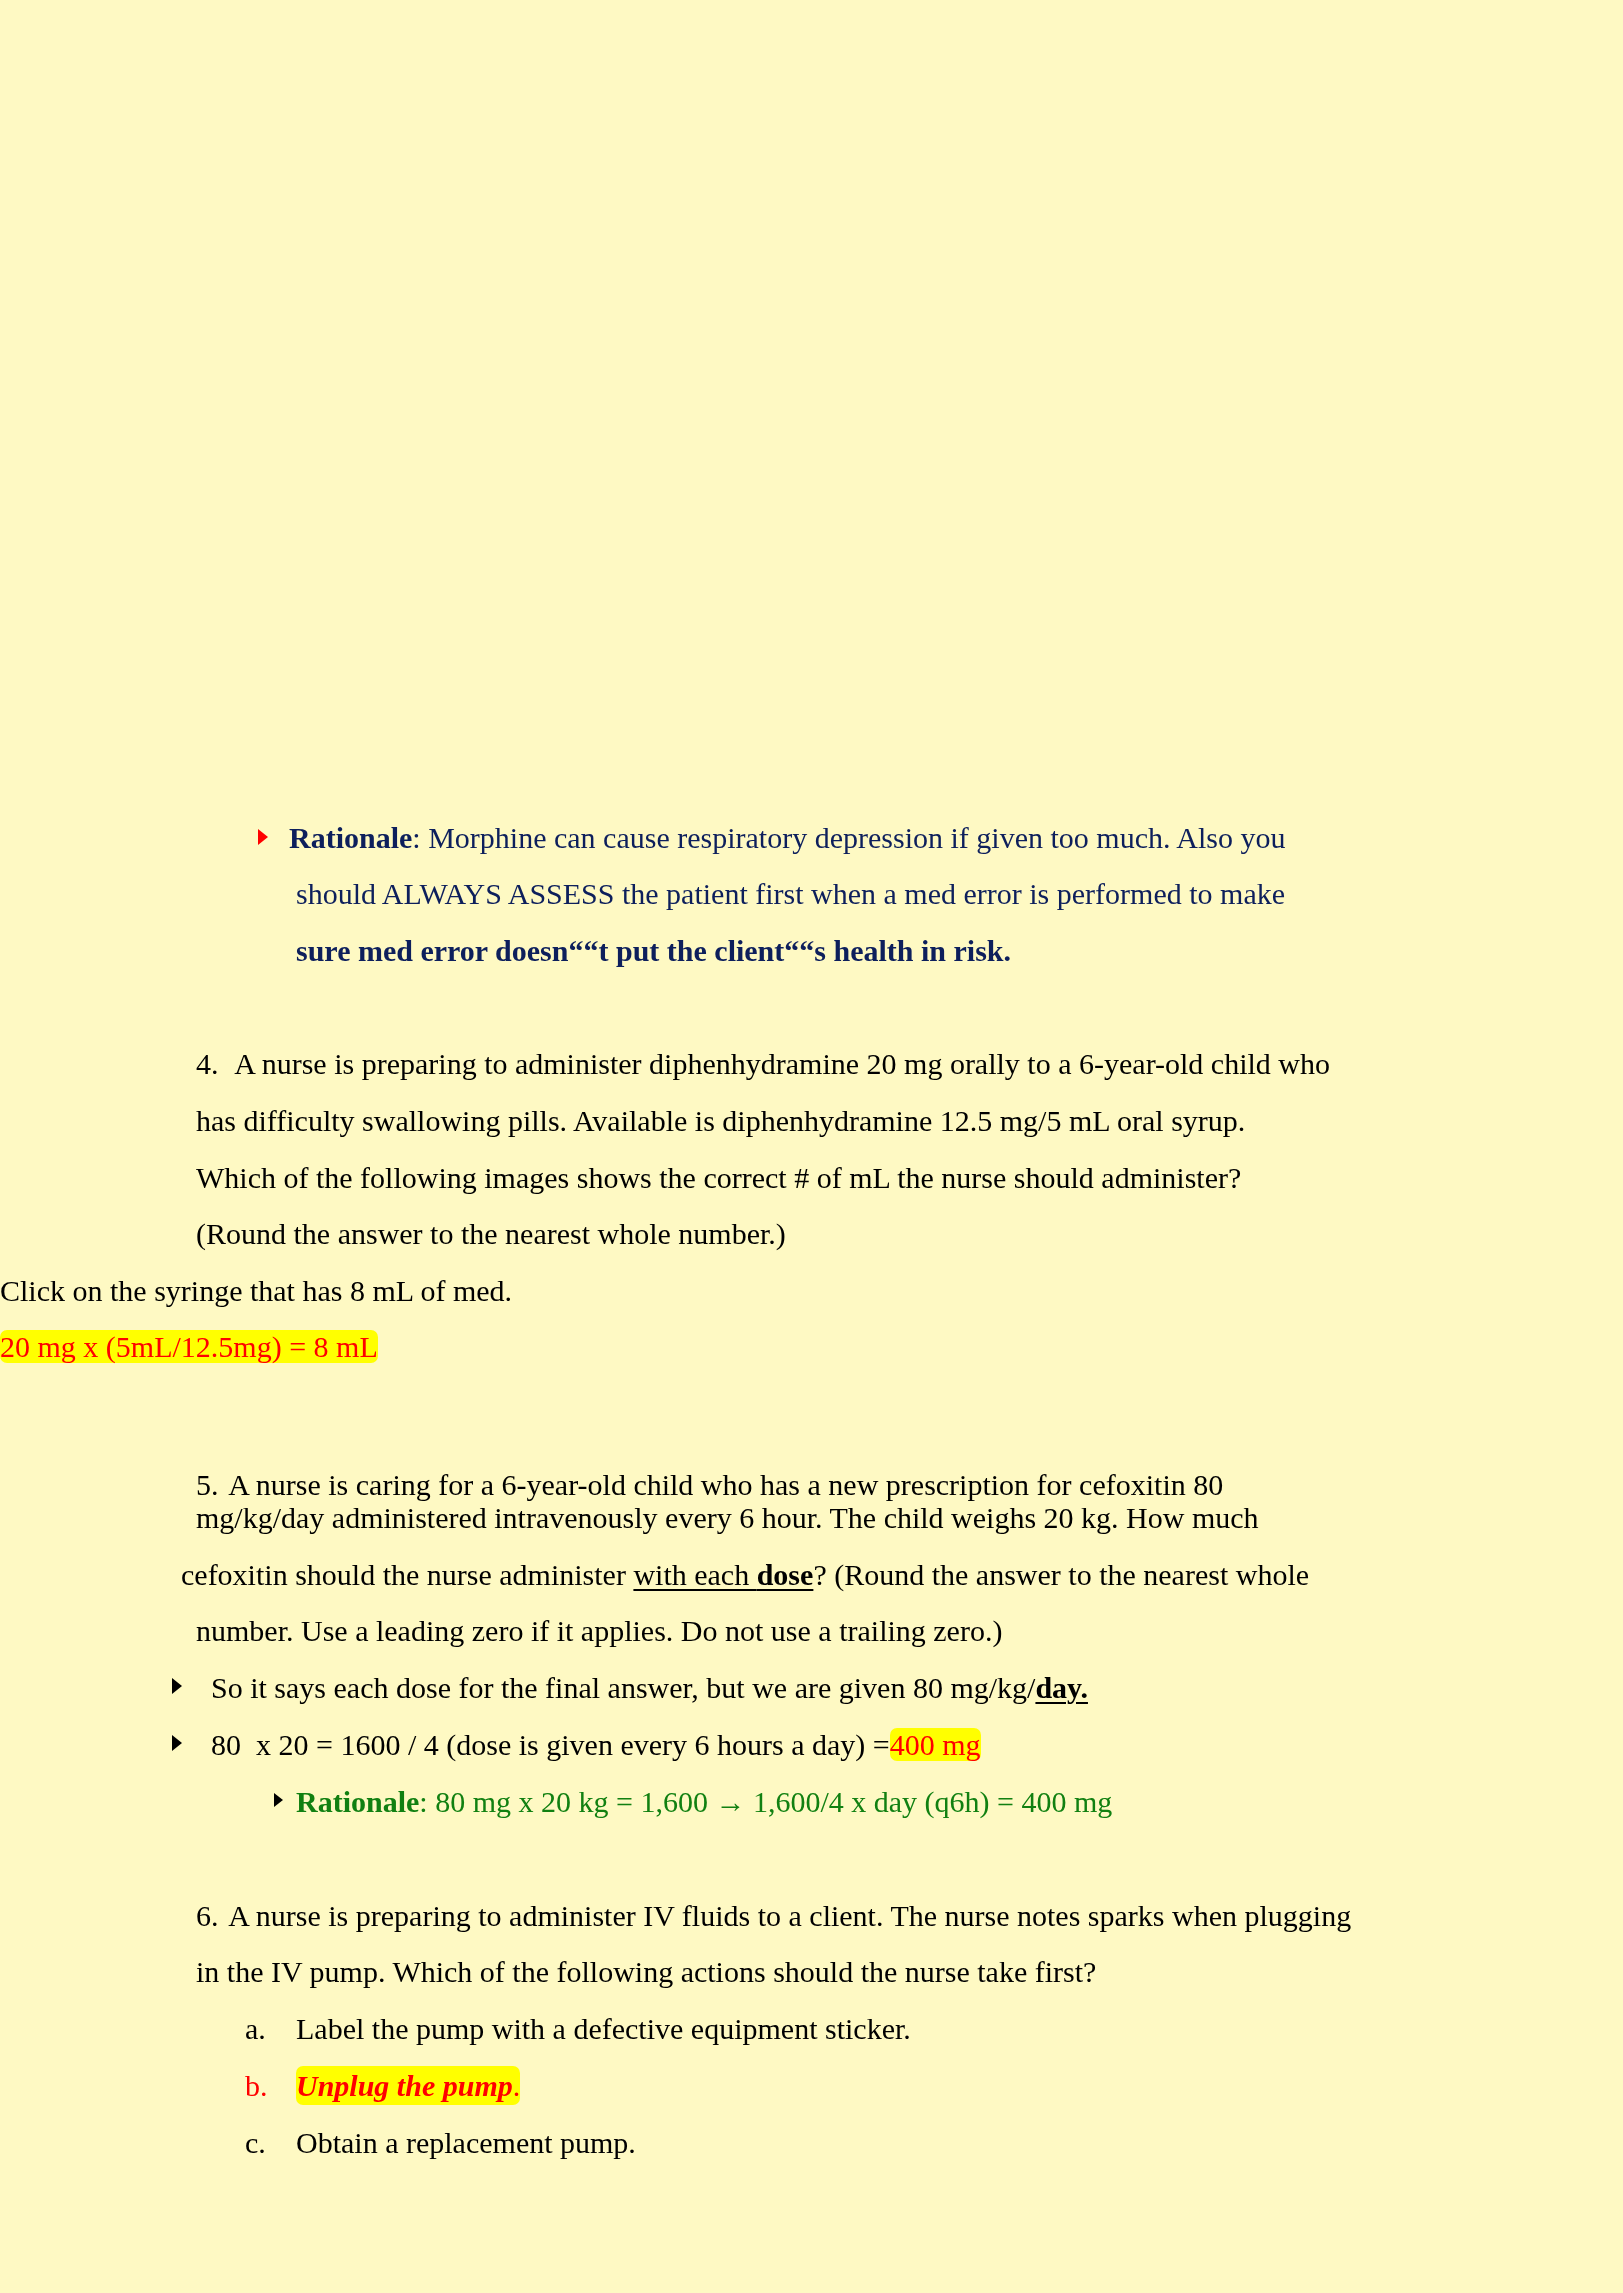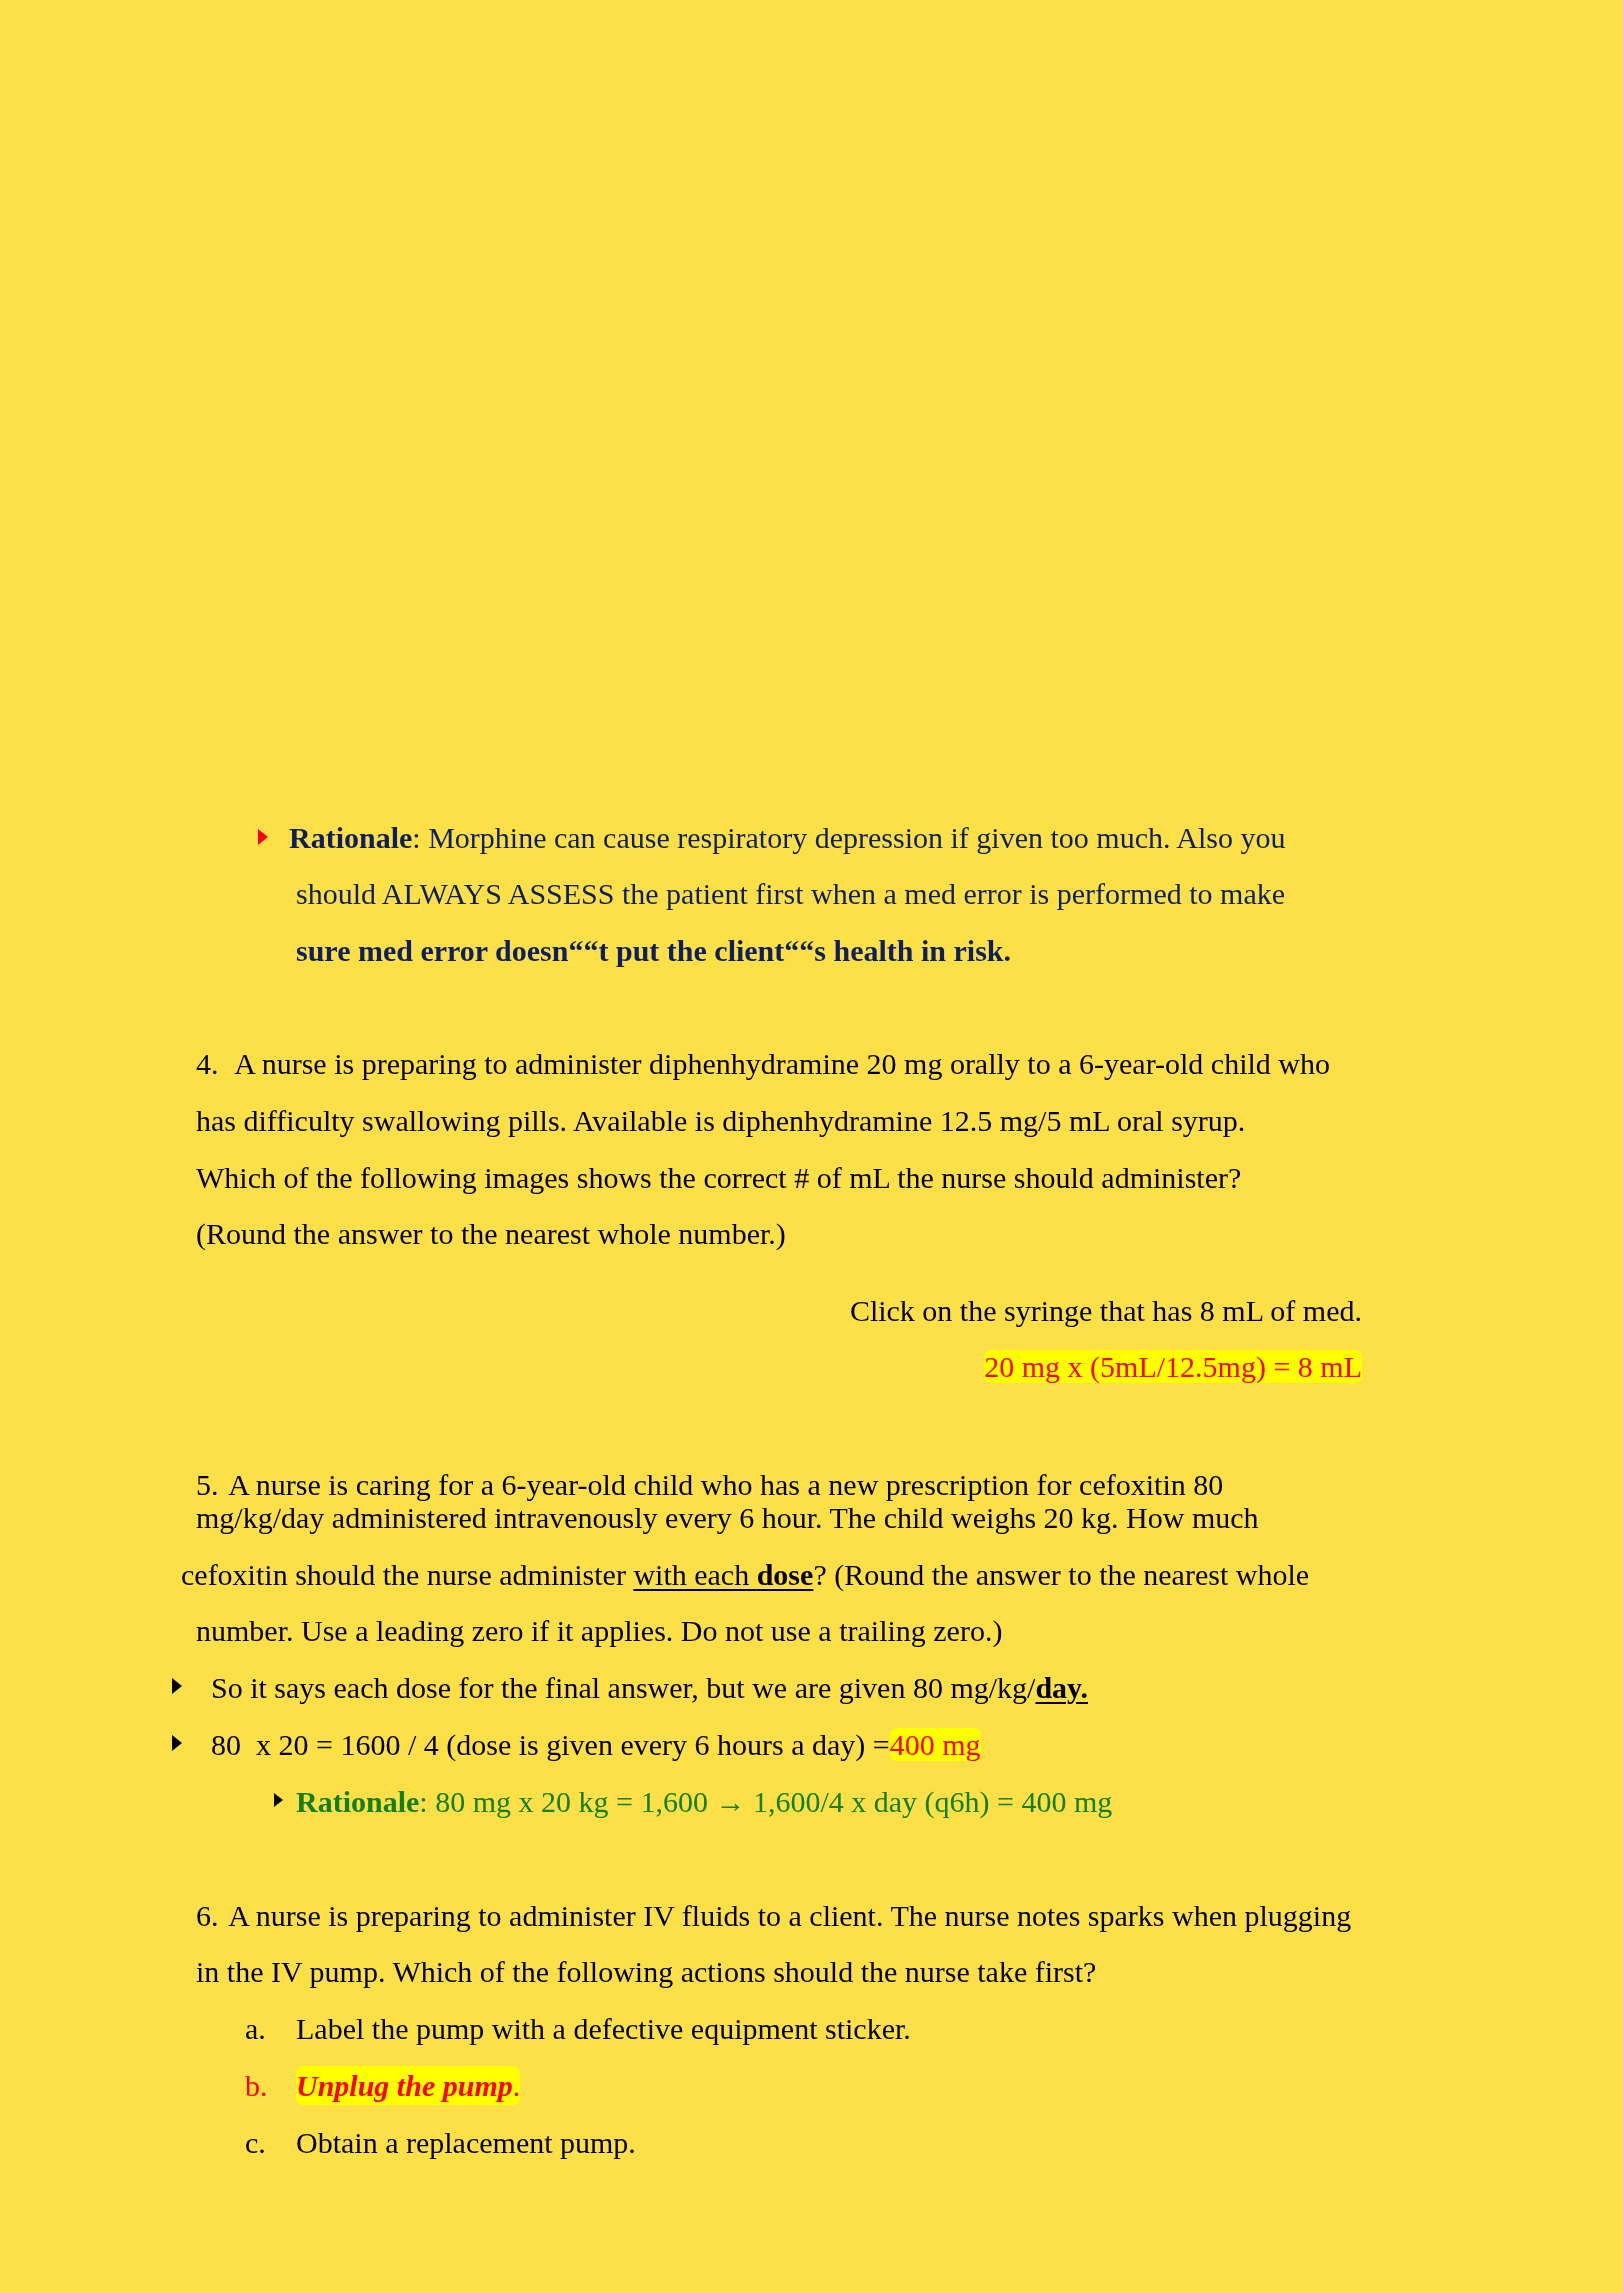--- a/index.html
+++ b/index.html
@@ -15,21 +15,21 @@
       font-family: "Liberation Serif", "DejaVu Serif", serif;
       font-size: 30px;
       color: #000000;
     }
     .page {
       position: absolute;
       left: 0;
       top: 0;
       width: 1623px;
       height: 2294px;
-      background: #fde047;
+      background: #fef9c3;
     }
     .line {
       position: absolute;
       white-space: nowrap;
       line-height: 39px;
       height: 39px;
     }
     .navy { color: #0d1f5c; }
     .green { color: #118011; }
     .red { color: #ff0000; }
@@ -47,25 +47,24 @@
     .arrow.red-arrow { border-left-color: #ff0000; }
     .arrow.sm {
       border-top: 7.8px solid transparent;
       border-bottom: 7.8px solid transparent;
       border-left: 9.8px solid #000;
     }
     .center {
       position: absolute;
       left: 0;
       width: 1362px;
-      text-align: right;
+      text-align: left;
       white-space: nowrap;
       line-height: 39px;
       height: 39px;
-      margin-top: 20px;
     }
     .opt-label {
       position: absolute;
       white-space: nowrap;
       line-height: 39px;
       height: 39px;
     }
   </style>
 </head>
 <body>

